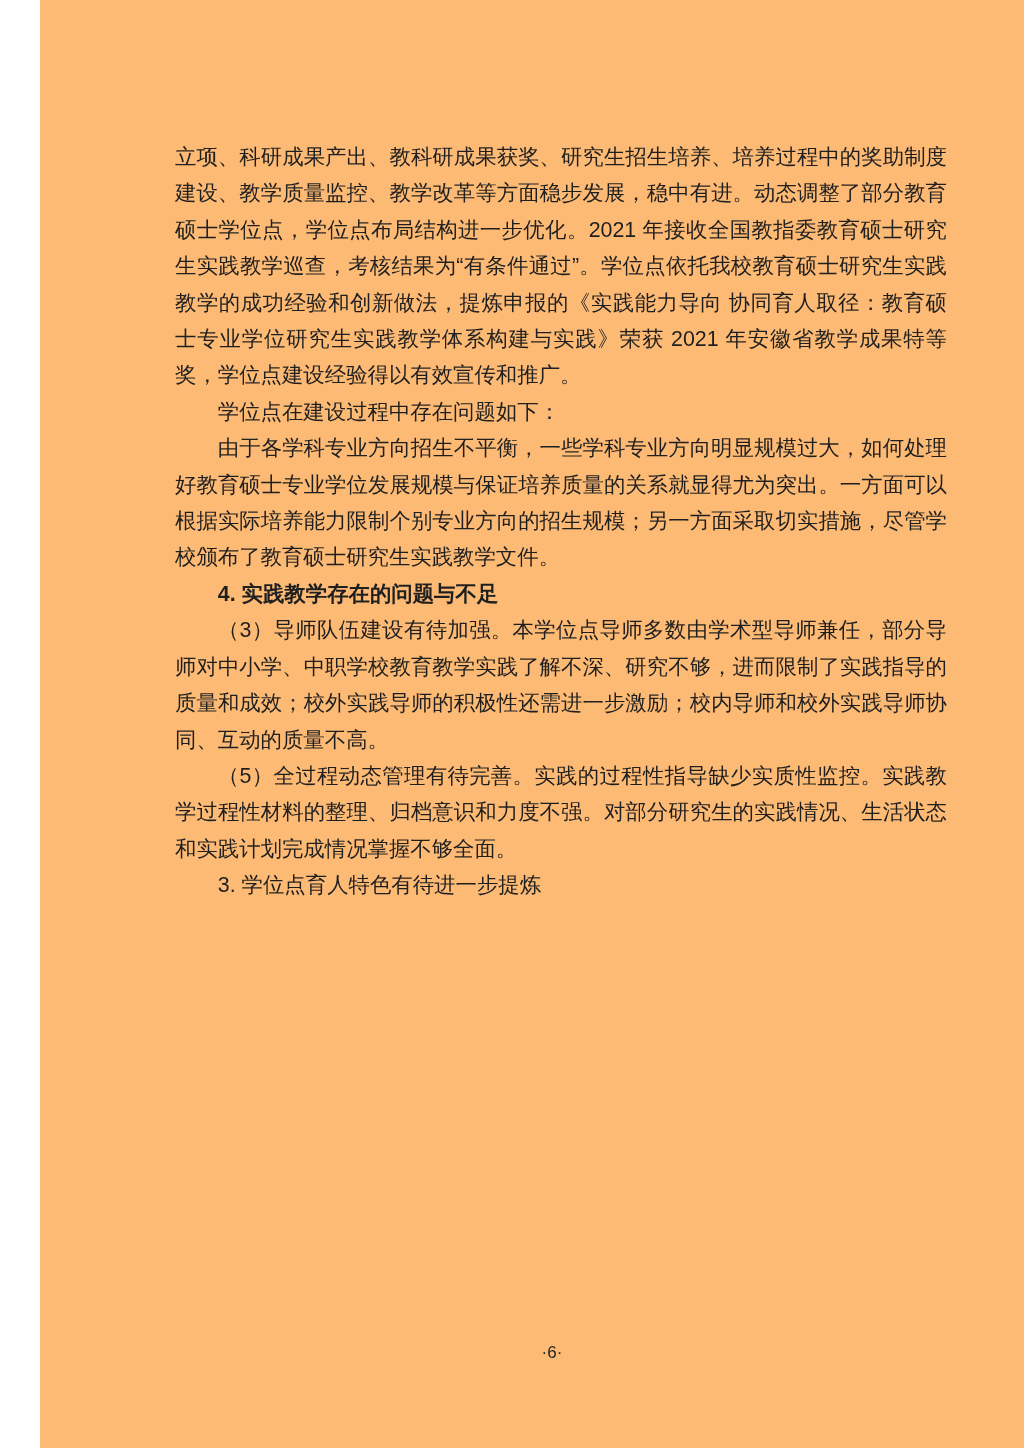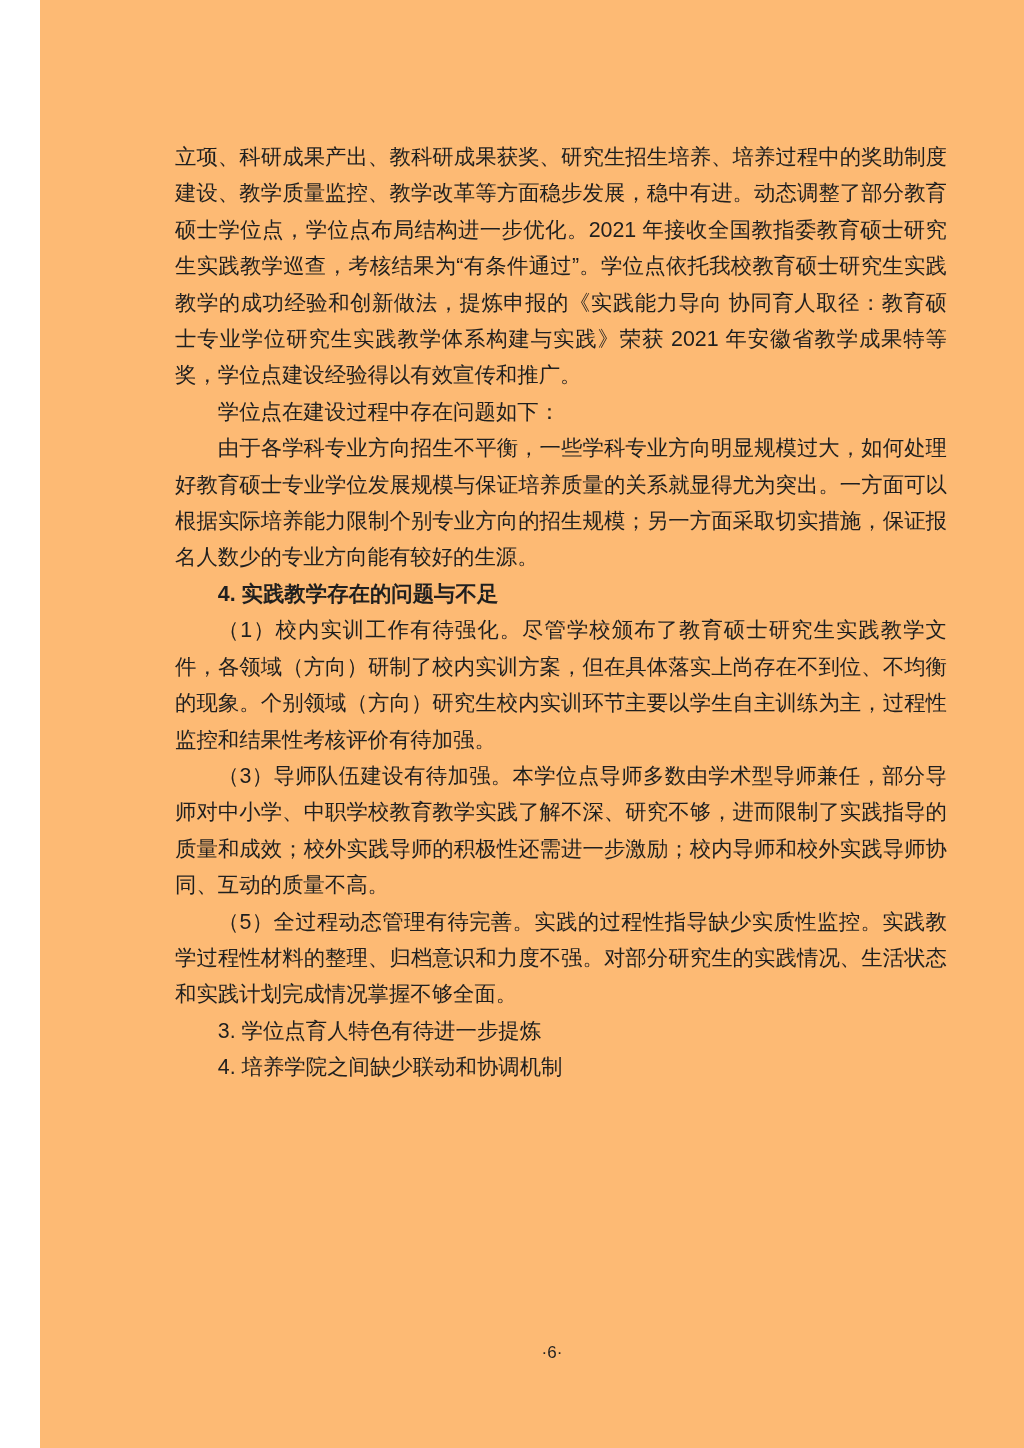--- a/index.html
+++ b/index.html
@@ -54,34 +54,32 @@
 <body>
 
 <div class="page">
 
   <div class="content">
     <p class="para first">立项、科研成果产出、教科研成果获奖、研究生招生培养、培养过程中的奖助制度建设、教学质量监控、教学改革等方面稳步发展，稳中有进。动态调整了部分教育硕士学位点，学位点布局结构进一步优化。2021 年接收全国教指委教育硕士研究生实践教学巡查，考核结果为“有条件通过”。学位点依托我校教育硕士研究生实践教学的成功经验和创新做法，提炼申报的《实践能力导向 协同育人取径：教育硕士专业学位研究生实践教学体系构建与实践》荣获 2021 年安徽省教学成果特等奖，学位点建设经验得以有效宣传和推广。</p>
 
     <p class="para">学位点在建设过程中存在问题如下：</p>
 
 
-    <p class="para">由于各学科专业方向招生不平衡，一些学科专业方向明显规模过大，如何处理好教育硕士专业学位发展规模与保证培养质量的关系就显得尤为突出。一方面可以根据实际培养能力限制个别专业方向的招生规模；另一方面采取切实措施，保证报名人数少的专业方向能有较好的生源。</p>
+    <p class="para">由于各学科专业方向招生不平衡，一些学科专业方向明显规模过大，如何处理好教育硕士专业学位发展规模与保证培养质量的关系就显得尤为突出。一方面可以根据实际培养能力限制个别专业方向的招生规模；另一方面采取切实措施，尽管学校颁布了教育硕士研究生实践教学文件。</p>
 
     <p class="para heading-bold">4. 实践教学存在的问题与不足</p>
 
-    <p class="para">（1）校内实训工作有待强化。尽管学校颁布了教育硕士研究生实践教学文件，各领域（方向）研制了校内实训方案，但在具体落实上尚存在不到位、不均衡的现象。个别领域（方向）研究生校内实训环节主要以学生自主训练为主，过程性监控和结果性考核评价有待加强。</p>
 
     <p class="para">（3）导师队伍建设有待加强。本学位点导师多数由学术型导师兼任，部分导师对中小学、中职学校教育教学实践了解不深、研究不够，进而限制了实践指导的质量和成效；校外实践导师的积极性还需进一步激励；校内导师和校外实践导师协同、互动的质量不高。</p>
 
     <p class="para">（5）全过程动态管理有待完善。实践的过程性指导缺少实质性监控。实践教学过程性材料的整理、归档意识和力度不强。对部分研究生的实践情况、生活状态和实践计划完成情况掌握不够全面。</p>
 
     <p class="para">3. 学位点育人特色有待进一步提炼</p>
 
 
-    <p class="para">4. 培养学院之间缺少联动和协调机制</p>
 
   </div>
 
   <div class="footer">
     <span>·6·</span>
   </div>
 
 </div>
 
 </body></html>

